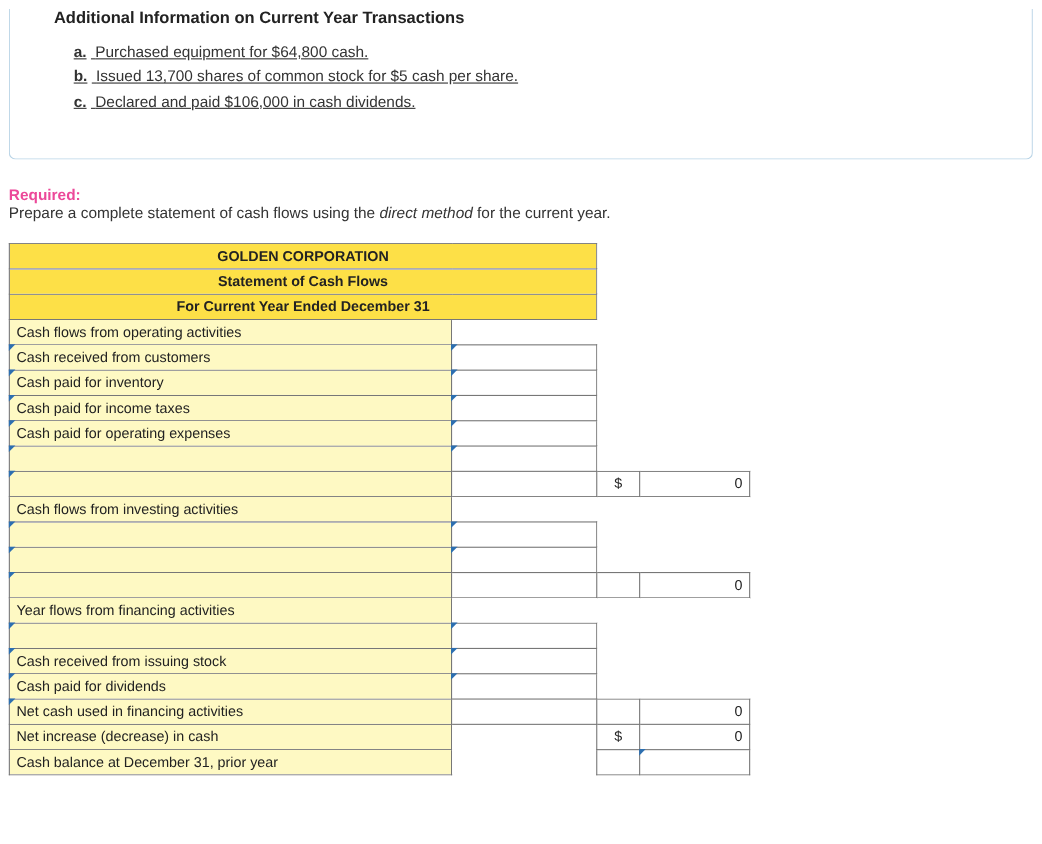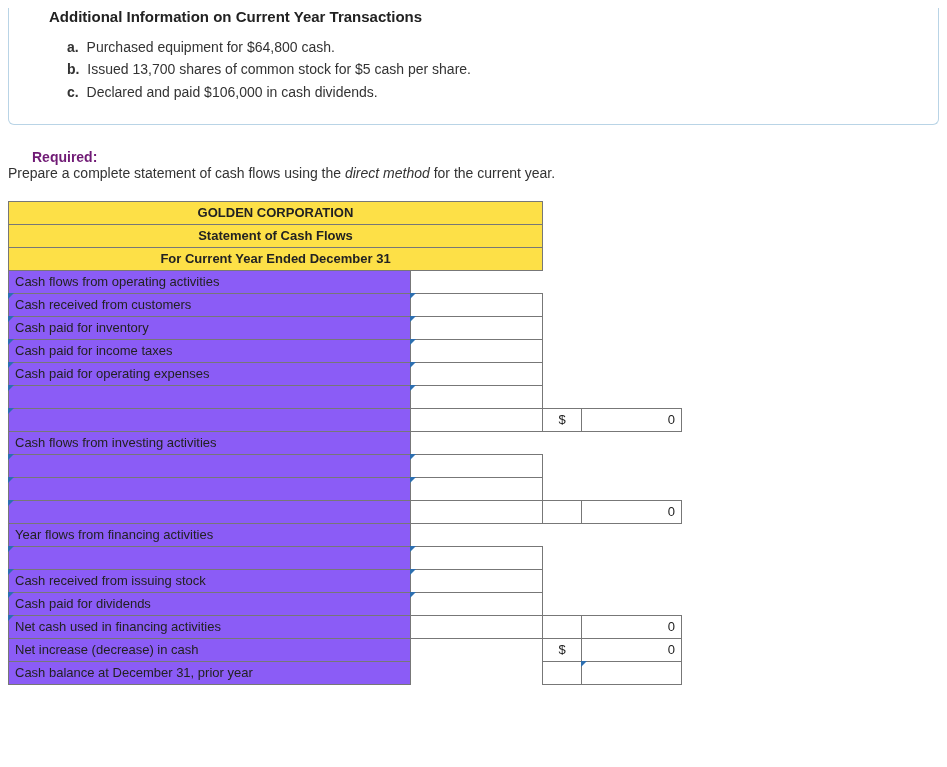--- a/index.html
+++ b/index.html
@@ -8,37 +8,38 @@
     color: #333;
     margin: 0;
     padding: 0;
     background: #fff;
   }
   .info-box {
     border: 1px solid #b9d4e6;
     border-top: none;
     border-radius: 0 0 6px 6px;
     margin: 0 8px 24px 8px;
-    padding: 0 30px 20px 40px;
+    padding: 0 30px 40px 40px;
   }
   .info-title {
     font-weight: bold;
     color: #222;
     margin: 8px 0 12px 0;
     font-size: 15px;
   }
   .info-list {
     margin-left: 18px;
     color: #333;
     line-height: 1.45;
+    text-decoration: underline;
   }
   .info-list .li { margin-bottom: 2px; }
   .info-list .m { font-weight: bold; margin-right: 4px; }
   .req-block { margin: 0 0 20px 8px; }
-  .req-label { font-weight: bold; color:#701a75;margin-left:24px; }
+  .req-label { font-weight: bold; color:#ec4899; }
   .req-text { color:#333; }
   .req-text i { font-style: italic; }
   .req-note { color: #d23a2f; font-weight: bold; }
 
   .stmt-wrap { margin-left: 8px; }
   table.stmt {
     border-collapse: collapse;
     font-size: 13px;
     color:#222;
   }
@@ -47,21 +48,21 @@
     height: 20px;
     padding: 1px 6px;
     position: relative;
     vertical-align: middle;
   }
   td.hd {
     background: #fde047;
     font-weight: bold;
     text-align: center;
   }
-  td.lbl { background:#8b5cf6; }
+  td.lbl { background:#fef9c3; }
   td.lbl-pad { padding-left: 18px; }
   td.amt { text-align: right; }
   td.sym { text-align: center; width: 26px; }
   td.noborder { border: none !important; background: #fff; }
   .tri {
     position: absolute;
     left: -1px; top: -1px;
     width: 0; height: 0;
     border-style: solid;
     border-width: 6px 6px 0 0;

